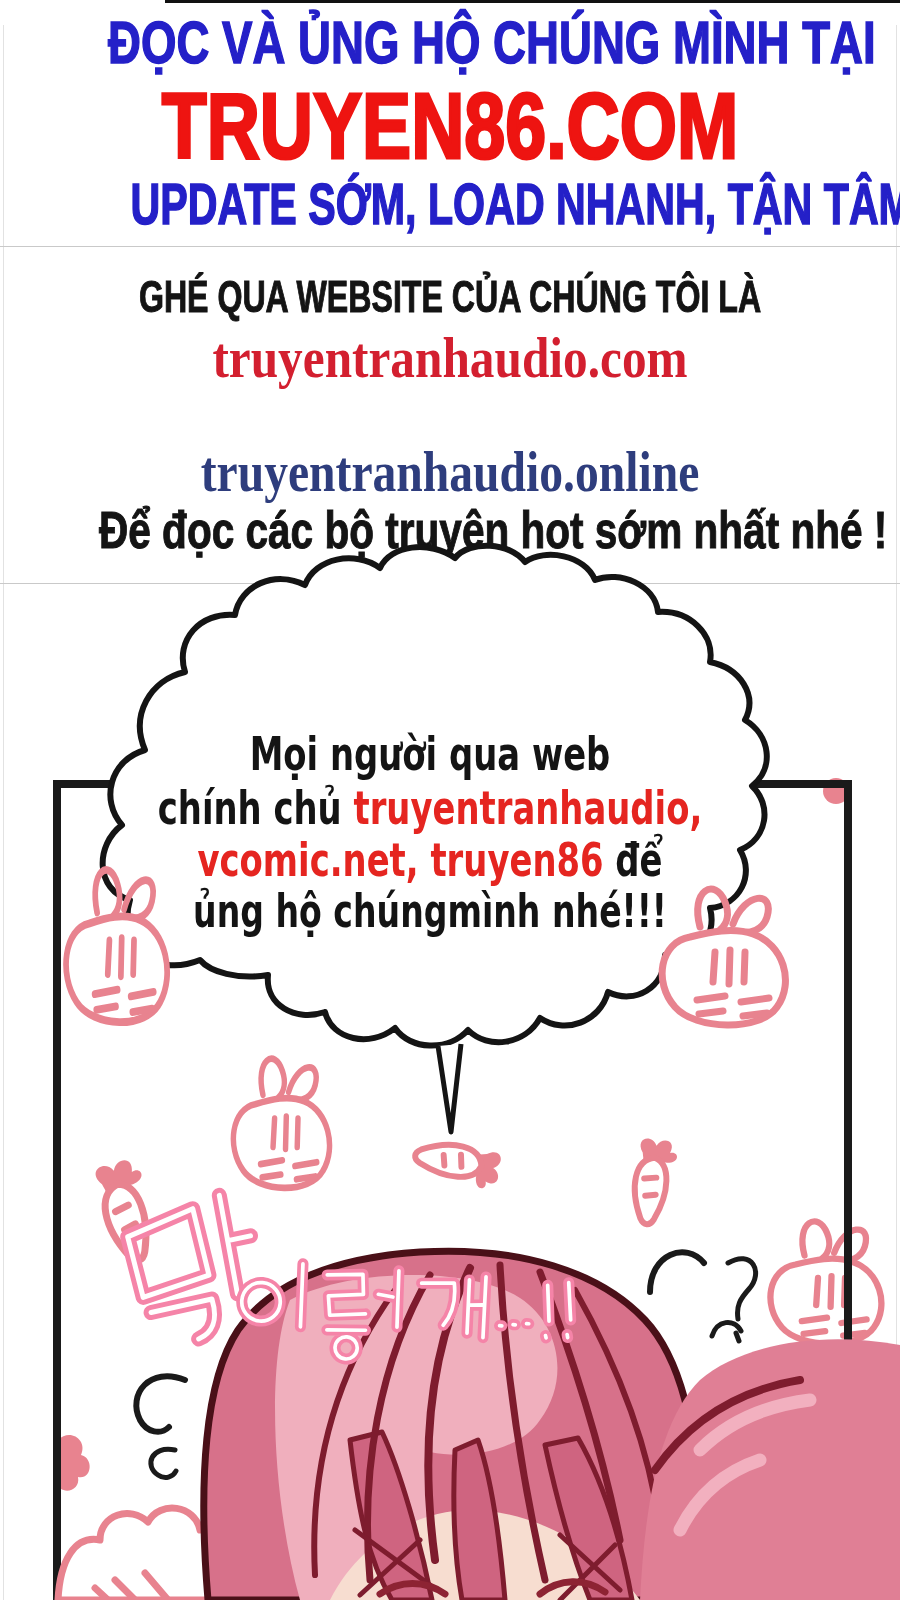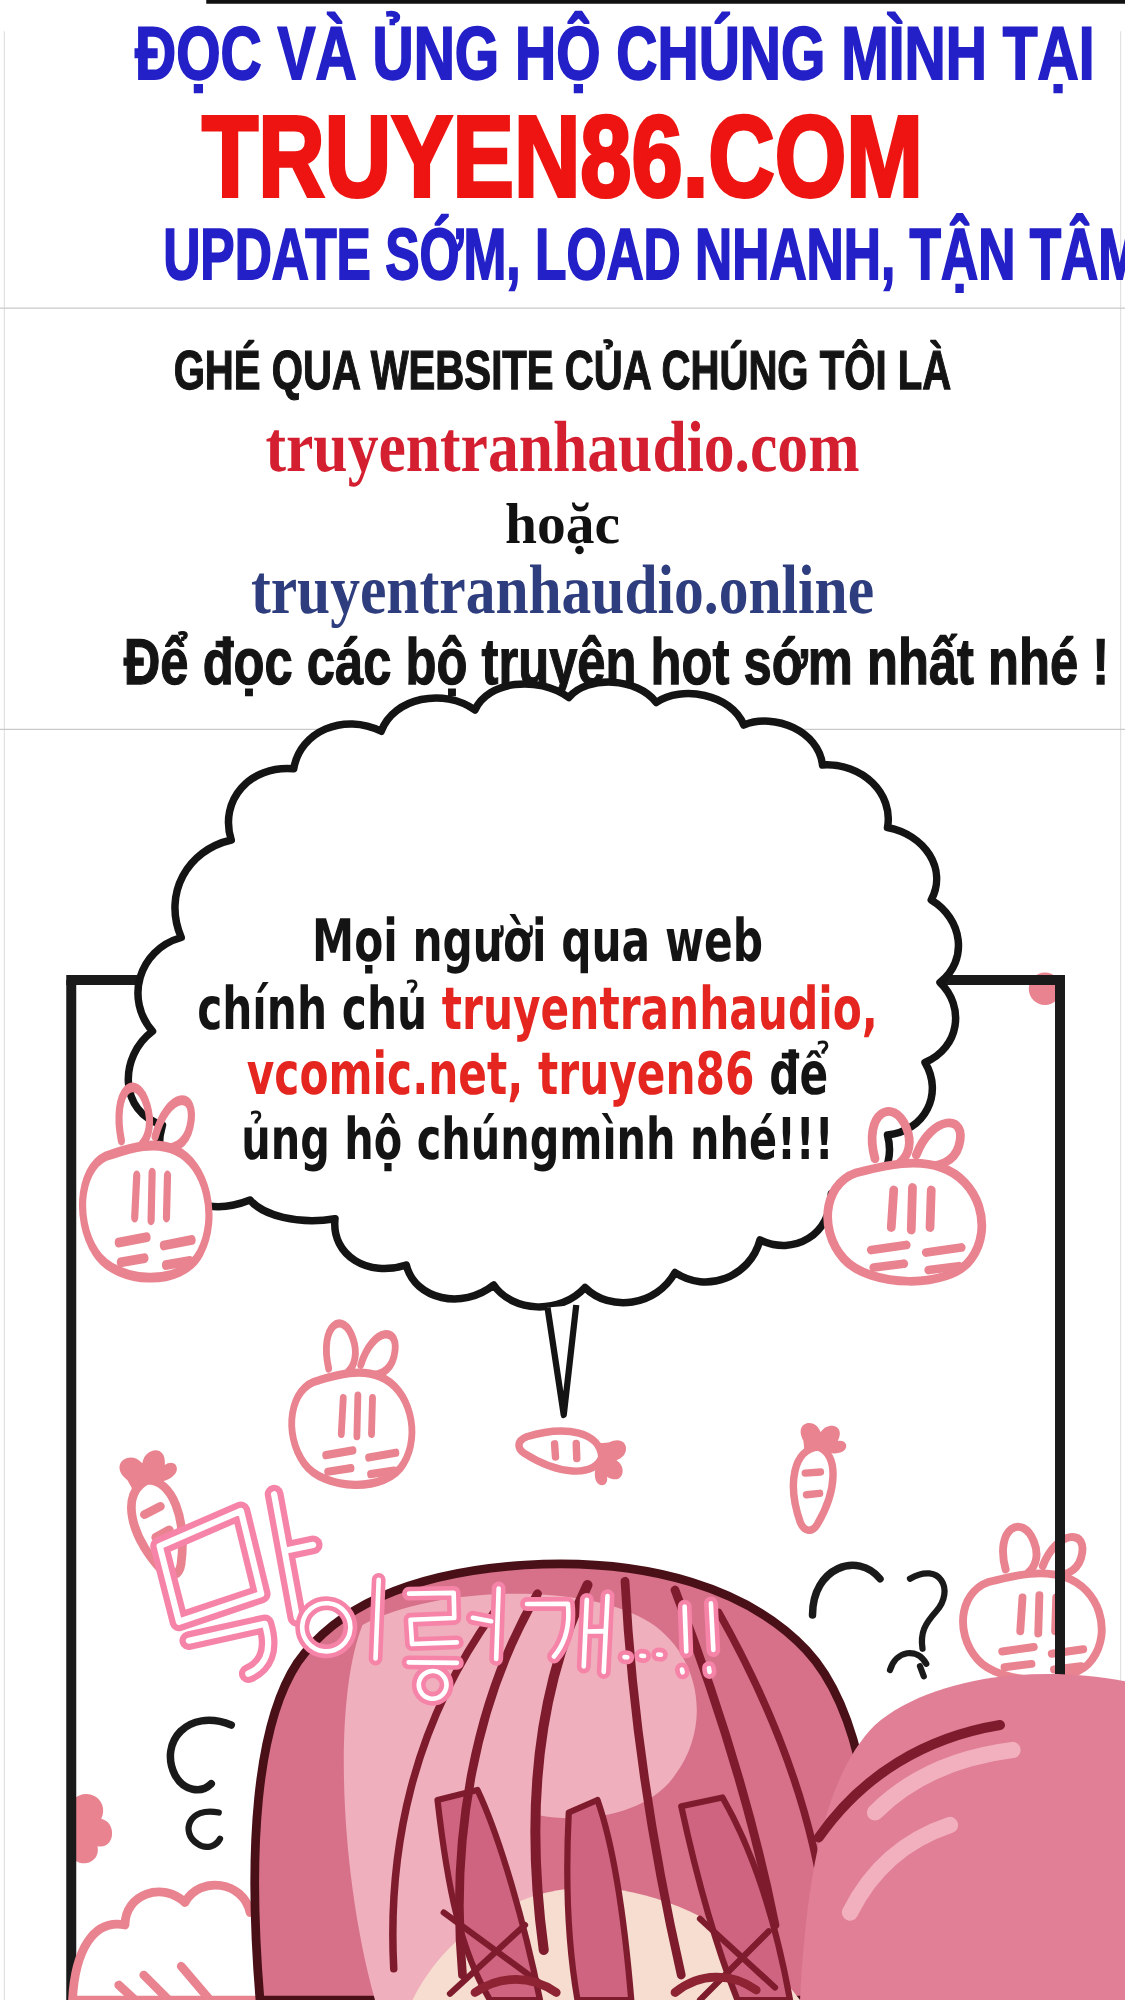--- a/index.html
+++ b/index.html
@@ -53,21 +53,20 @@
   <div class="abs vr" style="left:3px;top:25px;height:1575px;"></div>
   <div class="abs vr" style="left:896px;top:25px;height:1575px;"></div>
 
   <div class="abs ctr b-line1">ĐỌC VÀ ỦNG HỘ CHÚNG MÌNH TẠI</div>
   <div class="abs ctr b-site">TRUYEN86.COM</div>
   <div class="abs ctr b-line3">UPDATE SỚM, LOAD NHANH, TẬN TÂM PHỤC VỤ</div>
 
   <div class="abs hr" style="top:246px;"></div>
   <div class="abs ctr c-line1">GHÉ QUA WEBSITE CỦA CHÚNG TÔI LÀ</div>
   <div class="abs ctr c-site1">truyentranhaudio.com</div>
-  <div class="abs ctr c-or">hoặc</div>
   <div class="abs ctr c-site2">truyentranhaudio.online</div>
   <div class="abs ctr c-line5">Để đọc các bộ truyện hot sớm nhất nhé !</div>
   <div class="abs hr" style="top:583px;"></div>
 
   <svg width="900" height="1600" viewBox="0 0 900 1600">
 
     <circle cx="836" cy="791" r="13" class="doodlefill"></circle>
     <g transform="translate(755,1215) scale(0.9)">
       <path class="doodle" d="M55,45 C45,8 70,-5 80,20 C85,32 82,42 75,48"></path>
       <path class="doodle" d="M88,42 C100,10 130,8 122,35 C118,48 105,52 95,50"></path>

